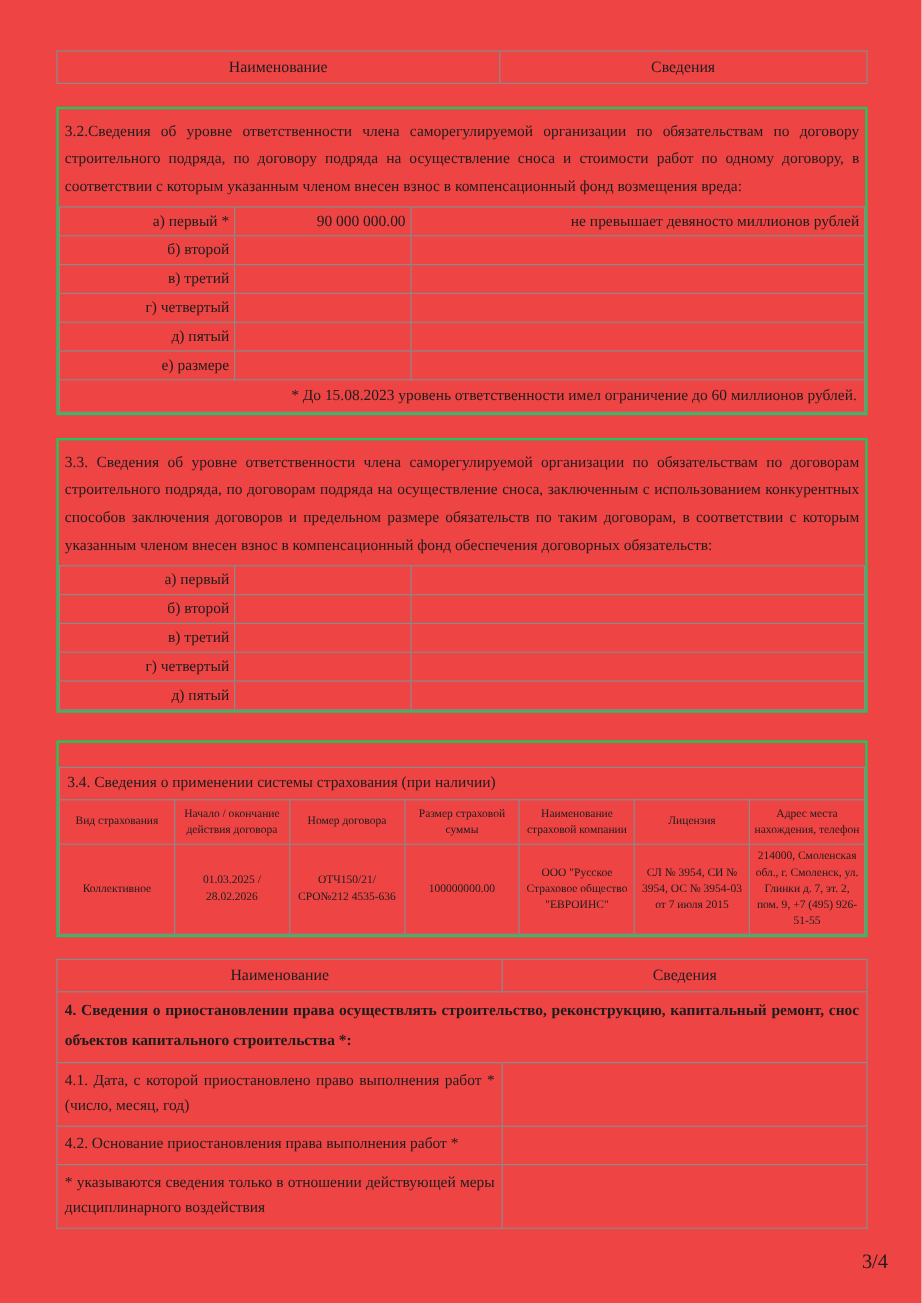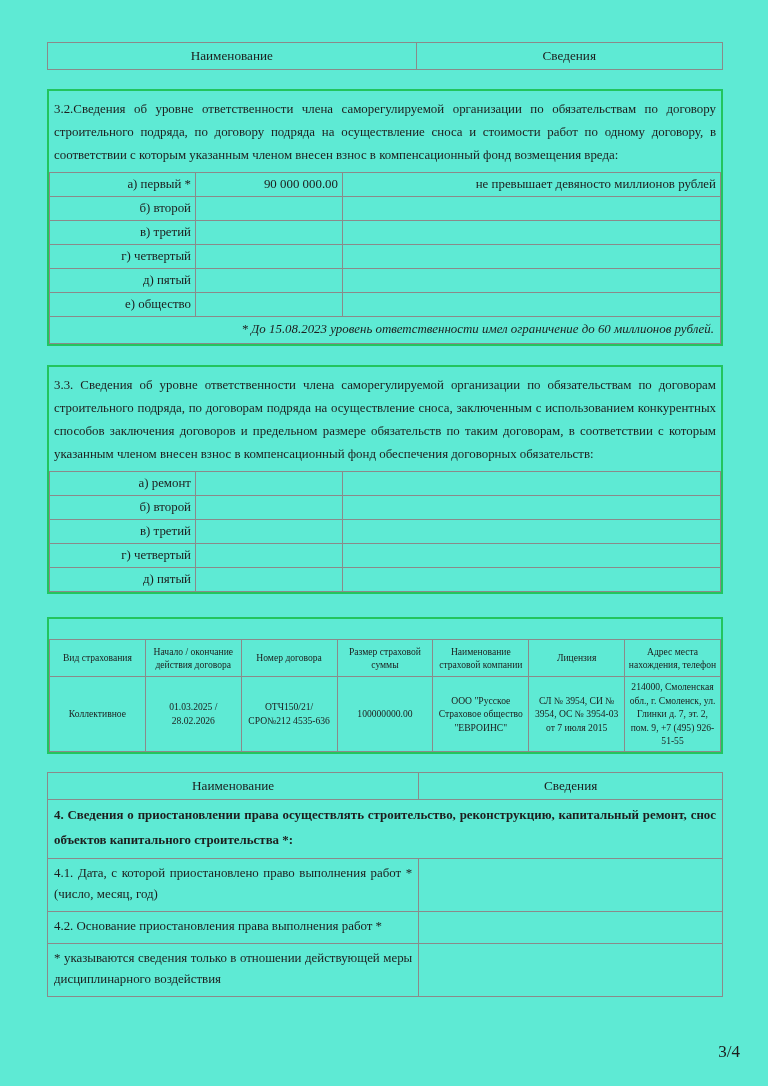--- a/index.html
+++ b/index.html
@@ -1,38 +1,38 @@
 <!DOCTYPE html>
 <html><head>
 <meta charset="utf-8">
 <style>
   * { box-sizing: border-box; }
   html,body { margin:0; padding:0; background:#ffffff; }
   .page {
-    position:relative; width:768px; height:1086px; background:#5eead4;
+    position:relative; width:768px; height:1086px; background:#ef4444;
     font-family:"Liberation Serif","DejaVu Serif",serif; color:#1d1d1d;
     overflow:hidden;
   }
   .content { position:absolute; left:47px; top:42px; width:676px; }
 
   table { border-collapse:collapse; width:100%; table-layout:fixed; }
   td { vertical-align:middle; }
 
   
   .hdr td { border:1px solid #8a8a8a; height:27px; text-align:center; font-size:13.2px; }
   .hdr .w1 { width:54.6%; }
 
   
   .box { border:2px solid #22c55e; margin-top:19px; }
   .para { padding:7px 5px 5px 5px; text-align:justify; line-height:23px; font-size:12.9px; }
 
   .levels td { border:1px solid #8a8a8a; height:24px; padding:1px 4px 1px 5px; font-size:12.9px;text-align:right; }
   .levels .c1 { width:146px; }
   .levels .c2 { width:147px; }
-  .levels .fn-cell { font-style:italic; height:auto; padding:5px 6px 6px 16px;margin-left:48px; }
+  .levels .fn-cell { height:auto; padding:5px 6px 6px 16px;margin-left:48px; }
 
   
   .ins-box { margin-top:23px; padding-top:20px; }
   .ins td { border:1px solid #8a8a8a; font-size:9.6px; line-height:13.5px; text-align:center; padding:3px 3px; width:14.28%; }
   .ins .ins-title { font-size:12.9px; text-align:left; padding:3px 6px 5px 6px; line-height:18px; }
   .ins .head td { height:37px; }
   .ins .data td { height:73px; }
 
   
   .bot { margin-top:18px; }
@@ -82,37 +82,37 @@
           <td class="c1">г) четвертый</td>
           <td class="c2"></td>
           <td></td>
         </tr>
         <tr>
           <td class="c1">д) пятый</td>
           <td class="c2"></td>
           <td></td>
         </tr>
         <tr>
-          <td class="c1">е) общество</td>
+          <td class="c1">е) размере</td>
           <td class="c2"></td>
           <td></td>
         </tr>
         <tr>
           <td class="fn-cell" colspan="3">* До 15.08.2023 уровень ответственности имел ограничение до 60 миллионов рублей.</td>
         </tr>
       </tbody>
         </table>
     </div>
 
     <div class="box">
       <div class="para">3.3. Сведения об уровне ответственности члена саморегулируемой организации по обязательствам по договорам строительного подряда, по договорам подряда на осуществление сноса, заключенным с использованием конкурентных способов заключения договоров и предельном размере обязательств по таким договорам, в соответствии с которым указанным членом внесен взнос в компенсационный фонд обеспечения договорных обязательств:</div>
       <table class="levels">
         <tbody>
             <tr>
-          <td class="c1">а) ремонт</td>
+          <td class="c1">а) первый</td>
           <td class="c2"></td>
           <td></td>
         </tr>
         <tr>
           <td class="c1">б) второй</td>
           <td class="c2"></td>
           <td></td>
         </tr>
         <tr>
           <td class="c1">в) третий</td>
@@ -129,20 +129,23 @@
           <td class="c2"></td>
           <td></td>
         </tr>
       </tbody>
         </table>
     </div>
 
     <div class="box ins-box">
       <table class="ins">
         <tbody>
+            <tr>
+          <td class="ins-title" colspan="7">3.4. Сведения о применении системы страхования (при наличии)</td>
+        </tr>
         <tr class="head">
           <td>Вид страхования</td>
           <td>Начало / окончание действия договора</td>
           <td>Номер договора</td>
           <td>Размер страховой суммы</td>
           <td>Наименование страховой компании</td>
           <td>Лицензия</td>
           <td>Адрес места нахождения, телефон</td>
         </tr>
         <tr class="data">

